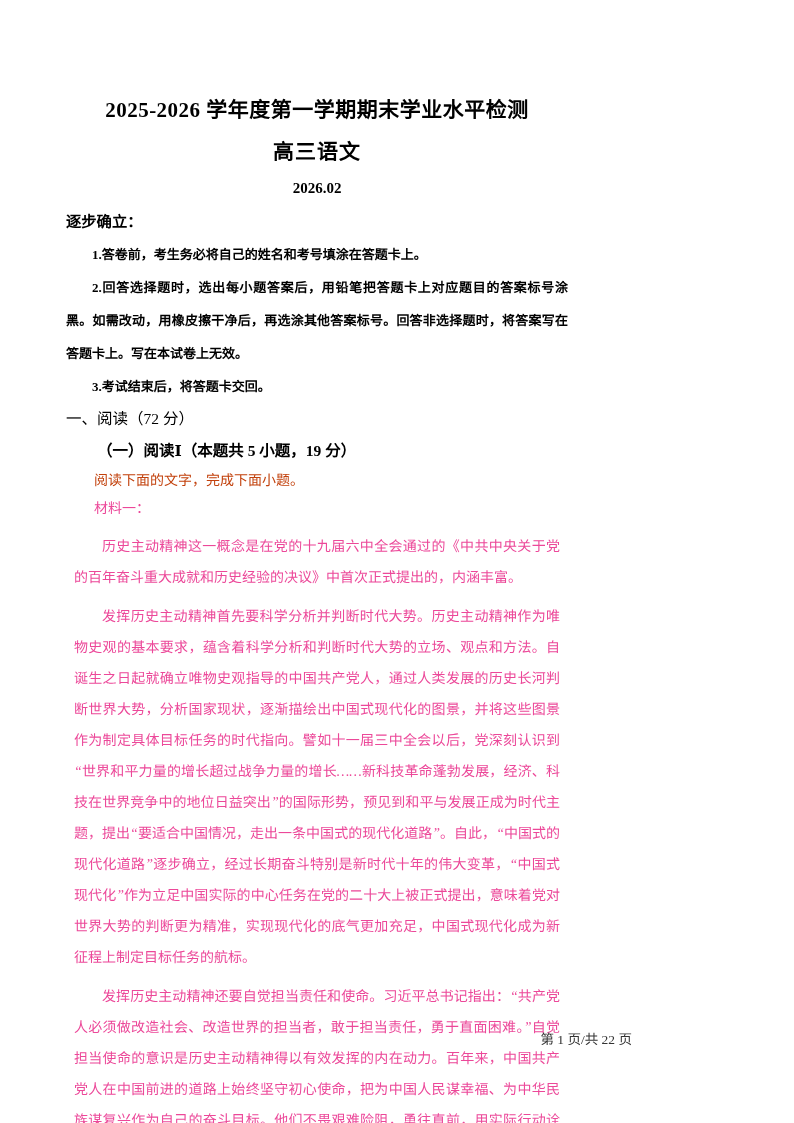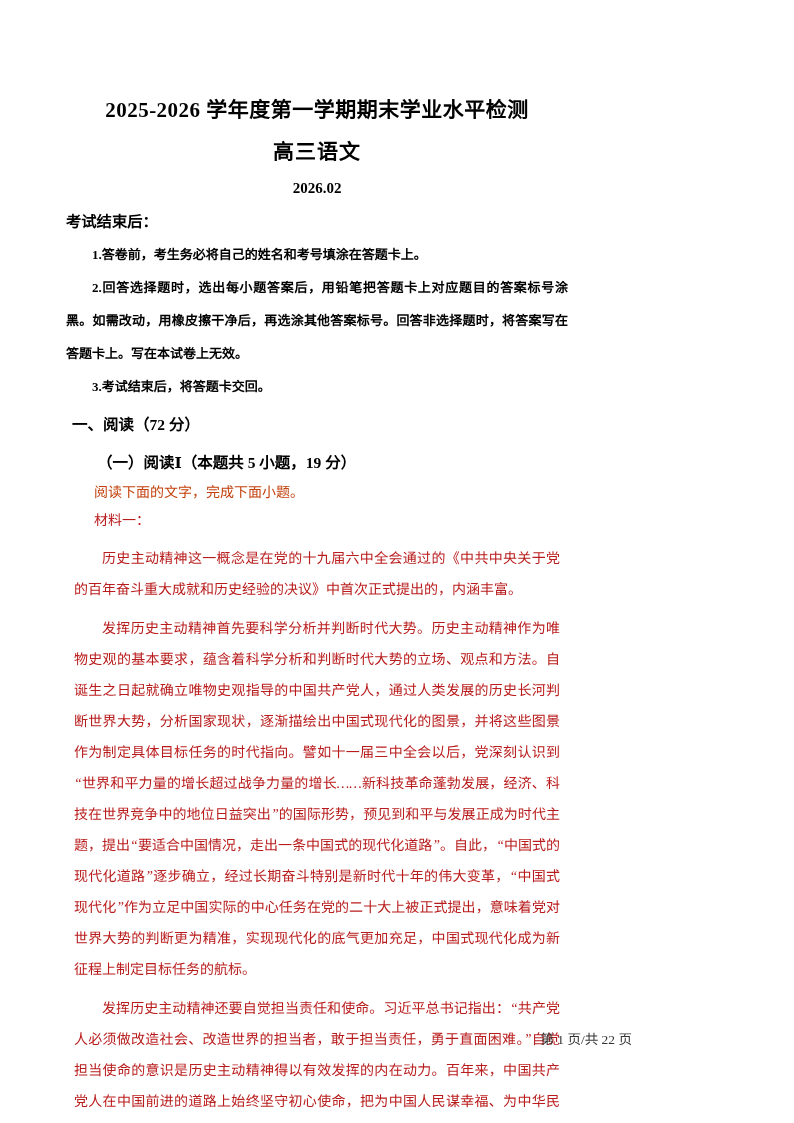--- a/index.html
+++ b/index.html
@@ -48,43 +48,43 @@
   }
   .notice-item {
     margin: 0;
     font-size: 13px;
     line-height: 33px;
     font-weight: 700;
     text-indent: 2em;
     text-align: justify;
   }
   .section-heading {
-    margin: 6px;
+    margin: 0;
     font-size: 15.5px;
     line-height: 32px;
-    font-weight: 700;
+    font-weight: 400;
   }
   .subsection-heading {
     margin: 0;
     font-size: 15.5px;
     line-height: 32px;
     font-weight: 700;
     text-indent: 2em;
   }
   .instruction {
     margin: 0;
     font-size: 14px;
     line-height: 28px;
     text-indent: 2em;
     color: #c2410c;
   }
   .kai {
     font-style: italic;
     font-style: oblique 7deg;
-    color: #b91c1c;
+    color: #ec4899;
   }
   .material-label {
     margin: 0;
     font-size: 14px;
     line-height: 28px;
     text-indent: 2em;
   }
   .body-para {
     margin: 8px;
     font-size: 14px;
@@ -108,21 +108,21 @@
 
 <div class="page">
 
   <header>
     <h1 class="doc-title">2025-2026 学年度第一学期期末学业水平检测</h1>
     <h2 class="doc-subject">高三语文</h2>
     <div class="doc-date">2026.02</div>
   </header>
 
   <section>
-    <div class="notice-heading">考试结束后：</div>
+    <div class="notice-heading">逐步确立：</div>
     <p class="notice-item">1.答卷前，考生务必将自己的姓名和考号填涂在答题卡上。</p>
     <p class="notice-item">2.回答选择题时，选出每小题答案后，用铅笔把答题卡上对应题目的答案标号涂黑。如需改动，用橡皮擦干净后，再选涂其他答案标号。回答非选择题时，将答案写在答题卡上。写在本试卷上无效。</p>
     <p class="notice-item">3.考试结束后，将答题卡交回。</p>
   </section>
 
   <section>
     <h3 class="section-heading">一、阅读（72 分）</h3>
     <h4 class="subsection-heading">（一）阅读Ⅰ（本题共 5 小题，19 分）</h4>
     <p class="instruction">阅读下面的文字，完成下面小题。</p>
     <p class="material-label kai">材料一：</p>

